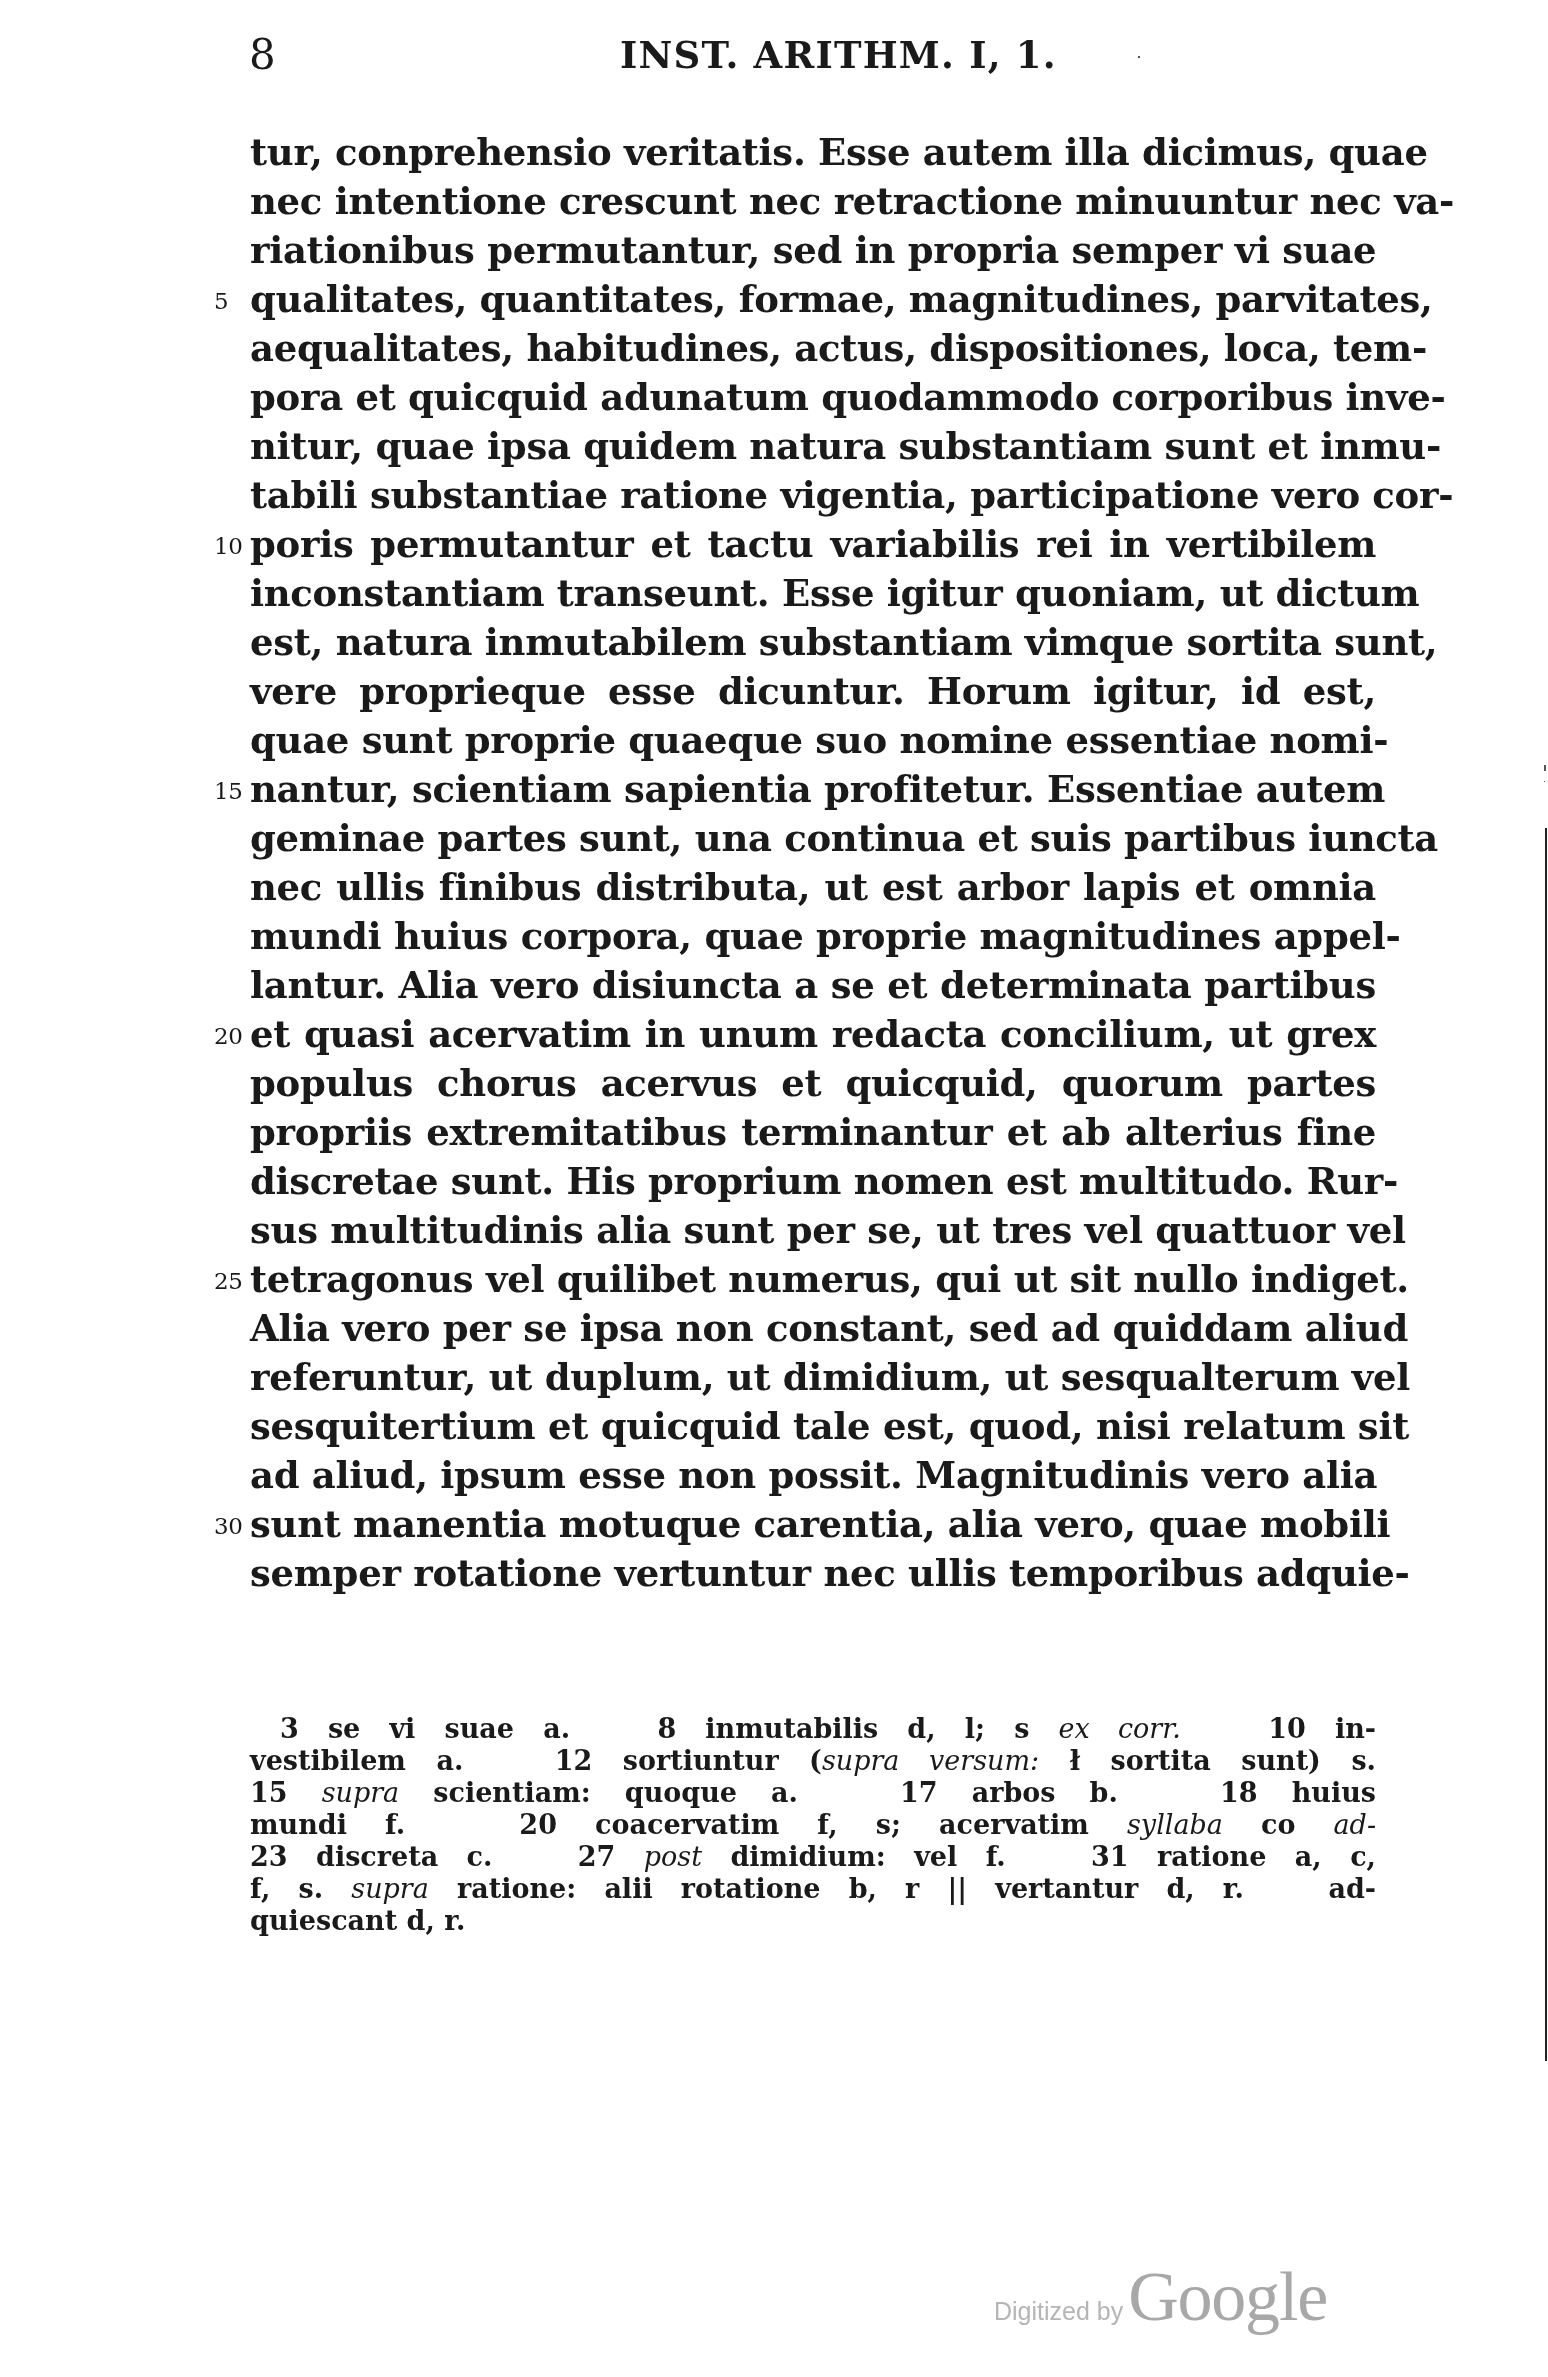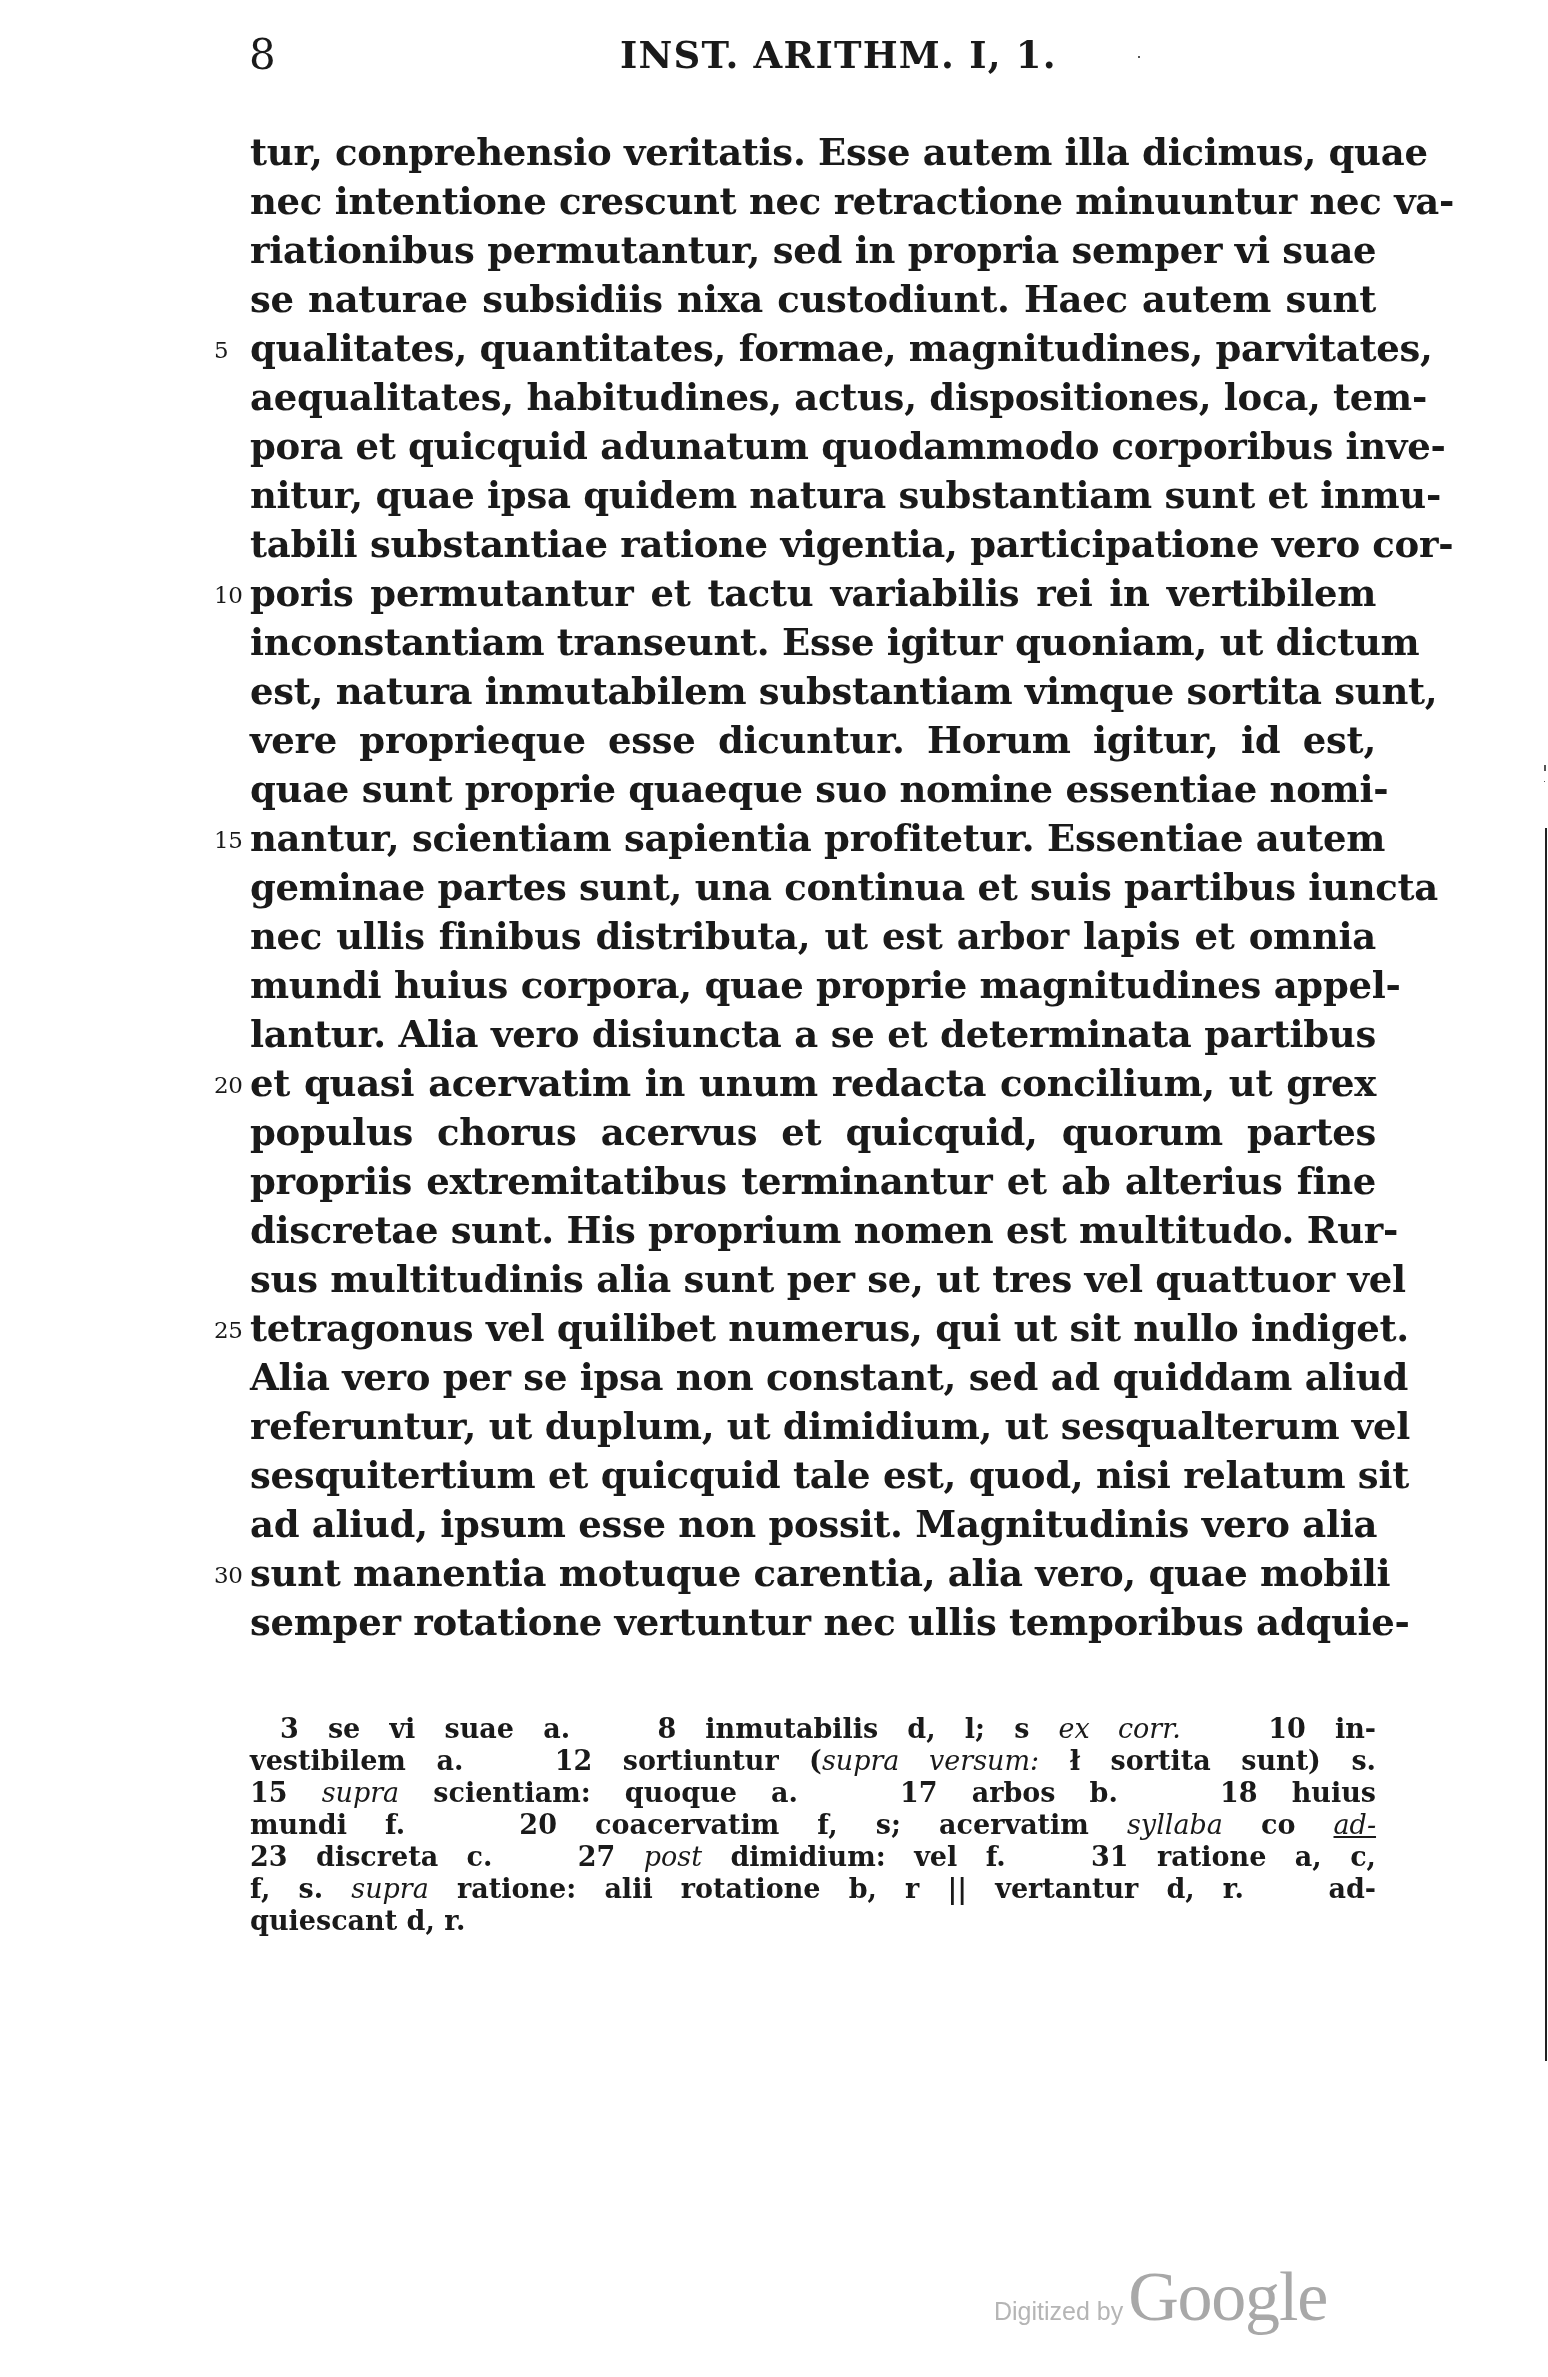--- a/index.html
+++ b/index.html
@@ -122,21 +122,20 @@
 </head>
 <body>
 
 <div class="page-number">8</div>
 <div class="running-head">INST. ARITHM. I, 1.</div>
 
 <div class="main-text" id="main-text">
     <div class="main-line"><span>tur, conprehensio veritatis. Esse autem illa dicimus, quae</span></div>
     <div class="main-line"><span>nec intentione crescunt nec retractione minuuntur nec va-</span></div>
     <div class="main-line"><span>riationibus permutantur, sed in propria semper vi suae</span></div>
-    <div class="main-line"><span>se naturae subsidiis nixa custodiunt. Haec autem sunt</span></div>
     <div class="main-line"><span>qualitates, quantitates, formae, magnitudines, parvitates,</span><span class="line-num">5</span></div>
     <div class="main-line"><span>aequalitates, habitudines, actus, dispositiones, loca, tem-</span></div>
     <div class="main-line"><span>pora et quicquid adunatum quodammodo corporibus inve-</span></div>
     <div class="main-line"><span>nitur, quae ipsa quidem natura substantiam sunt et inmu-</span></div>
     <div class="main-line"><span>tabili substantiae ratione vigentia, participatione vero cor-</span></div>
     <div class="main-line"><span>poris permutantur et tactu variabilis rei in vertibilem</span><span class="line-num">10</span></div>
     <div class="main-line"><span>inconstantiam transeunt. Esse igitur quoniam, ut dictum</span></div>
     <div class="main-line"><span>est, natura inmutabilem substantiam vimque sortita sunt,</span></div>
     <div class="main-line"><span>vere proprieque esse dicuntur. Horum igitur, id est,</span></div>
     <div class="main-line"><span>quae sunt proprie quaeque suo nomine essentiae nomi-</span></div>
@@ -156,21 +155,21 @@
     <div class="main-line"><span>sesquitertium et quicquid tale est, quod, nisi relatum sit</span></div>
     <div class="main-line"><span>ad aliud, ipsum esse non possit. Magnitudinis vero alia</span></div>
     <div class="main-line"><span>sunt manentia motuque carentia, alia vero, quae mobili</span><span class="line-num">30</span></div>
     <div class="main-line last"><span>semper rotatione vertuntur nec ullis temporibus adquie-</span></div>
   </div>
 
 <div class="footnotes" id="footnotes">
     <div class="fn-line first"><span style="white-space: pre;">3 se vi suae a.   8 inmutabilis d, l; s </span><i style="white-space: pre;">ex corr.</i><span style="white-space: pre;">   10 in-</span></div>
     <div class="fn-line"><span style="white-space: pre;">vestibilem a.   12 sortiuntur (</span><i style="white-space: pre;">supra versum:</i><span style="white-space: pre;"> ł sortita sunt) s.</span></div>
     <div class="fn-line"><span style="white-space: pre;">15 </span><i style="white-space: pre;">supra</i><span style="white-space: pre;"> scientiam: quoque a.   17 arbos b.   18 huius</span></div>
-    <div class="fn-line"><span style="white-space: pre;">mundi f.   20 coacervatim f, s; acervatim </span><i style="white-space: pre;">syllaba</i><span style="white-space: pre;"> co </span><i style="white-space: pre; text-decoration: underline;">ad-</i></div>
+    <div class="fn-line"><span style="white-space: pre;">mundi f.   20 coacervatim f, s; acervatim </span><i style="white-space: pre;">syllaba</i><span style="white-space: pre;"> co </span><i style="white-space: pre;">ad-</i></div>
     <div class="fn-line"><span style="white-space: pre;">23 discreta c.   27 </span><i style="white-space: pre;">post</i><span style="white-space: pre;"> dimidium: vel f.   31 ratione a, c,</span></div>
     <div class="fn-line"><span style="white-space: pre;">f, s. </span><i style="white-space: pre;">supra</i><span style="white-space: pre;"> ratione: alii rotatione b, r || vertantur d, r.   ad-</span></div>
     <div class="fn-line last"><span style="white-space: pre;">quiescant d, r.</span></div>
   </div>
 
 <div class="watermark">
   <span class="wm-small">Digitized by</span>
   <span class="wm-logo">Google</span>
 </div>
 

